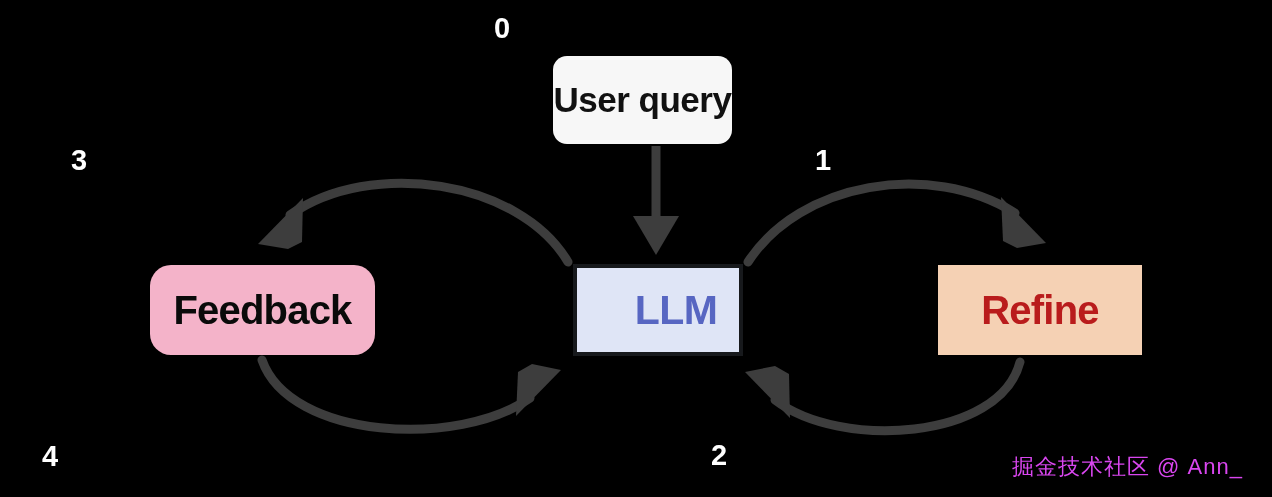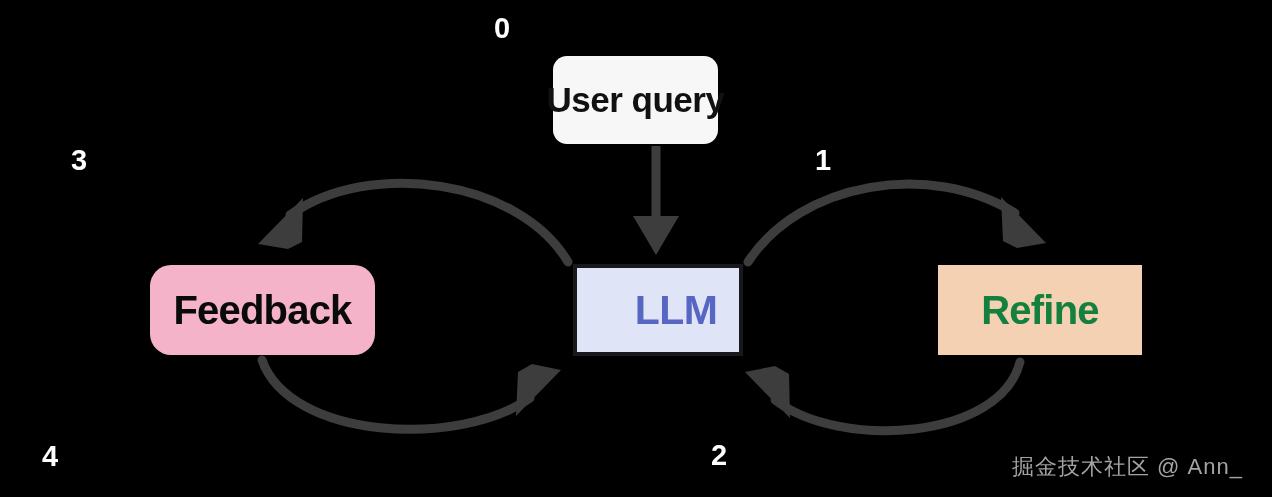--- a/index.html
+++ b/index.html
@@ -29,21 +29,21 @@
     display: flex;
     align-items: center;
     justify-content: center;
     box-sizing: border-box;
     text-align: center;
     white-space: nowrap;
   }
   #node-user-query {
     left: 553px;
     top: 56px;
-    width: 165px;
+    width: 179px;
     height: 88px;
     background: #f7f7f7;
     border-radius: 14px;
     color: #111111;
     font-size: 35px;
     font-weight: bold;
     letter-spacing: -0.5px;
   }
   #node-llm {
     left: 573px;
@@ -69,42 +69,42 @@
     font-weight: bold;
     letter-spacing: -0.8px;
     border-radius: 21px;
   }
   #node-refine {
     left: 938px;
     top: 265px;
     width: 204px;
     height: 90px;
     background: #f5d1b4;
-    color: #15803d;
+    color: #b91c1c;
     font-size: 40px;
     font-weight: bold;
     letter-spacing: -0.8px;
   }
   .step-label {
     position: absolute;
     color: #ffffff;
     font-size: 29px;
     font-weight: bold;
     line-height: 1;
   }
   #label-0 { left: 494px; top: 14px; }
   #label-1 { left: 815px; top: 146px; }
   #label-2 { left: 711px; top: 441px; }
   #label-3 { left: 71px;  top: 146px; }
   #label-4 { left: 42px;  top: 442px; }
   #watermark {
     position: absolute;
     left: 1012px;
     top: 452px;
-    color: #a3a3a3;
+    color: #d946ef;
     font-size: 22px;
     letter-spacing: 1px;
     white-space: nowrap;
   }
 </style>
 </head>
 <body>
 
 <div id="canvas">
 

